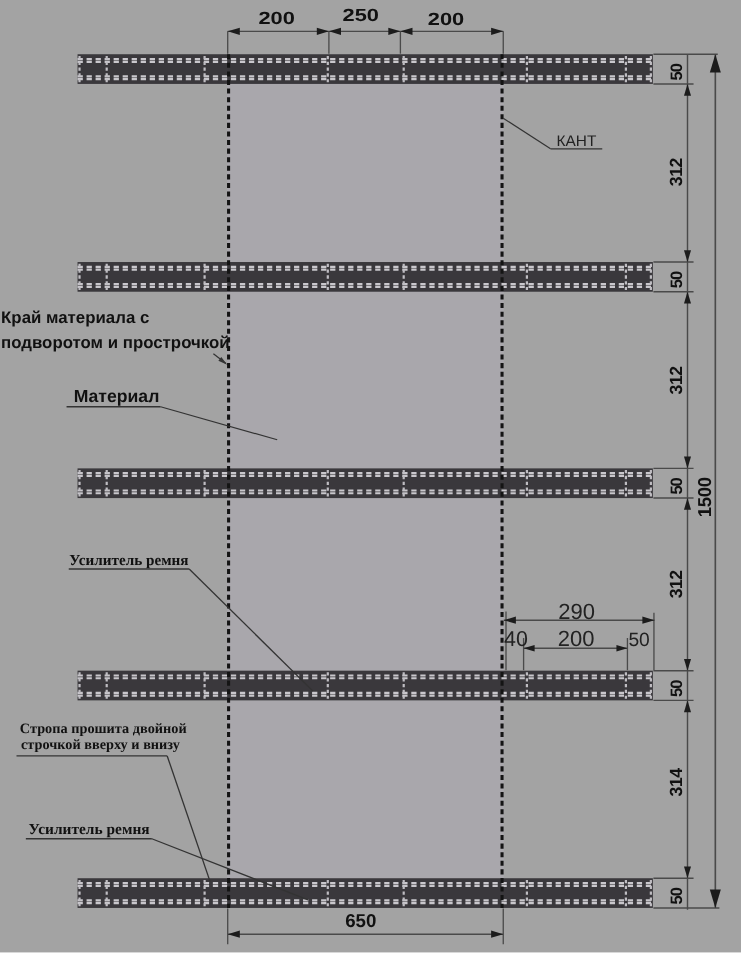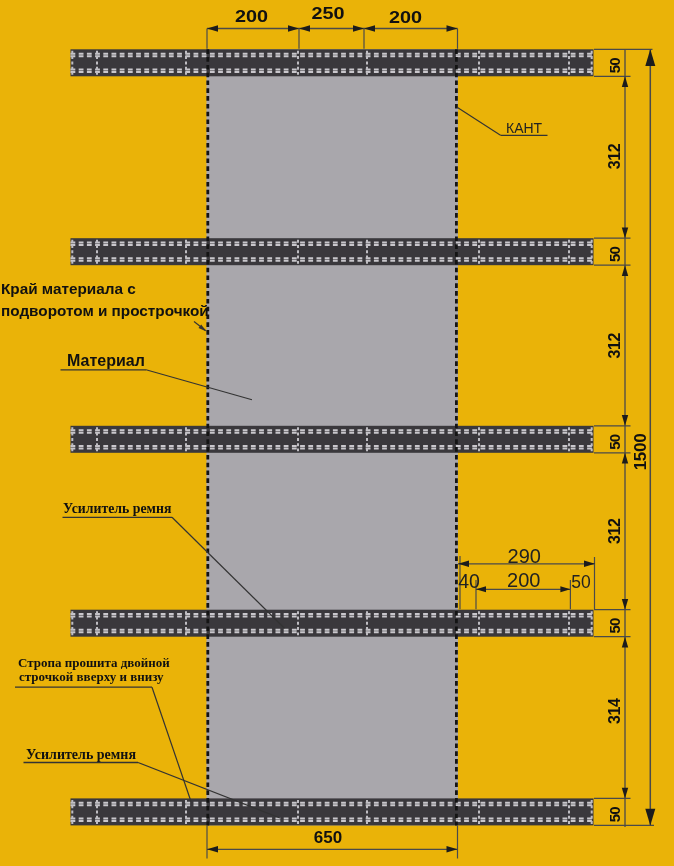--- a/index.html
+++ b/index.html
@@ -1,16 +1,16 @@
 <!DOCTYPE html>
 <html><head>
 <meta charset="utf-8">
 <style>
   html,body{margin:0;padding:0;background:#ffffff;}
-  #page{width:674px;height:866px;position:relative;background:#eab308;overflow:hidden;}
+  #page{width:674px;height:866px;position:relative;background:#a3a3a3;overflow:hidden;}
   svg{display:block;}
 </style>
 </head>
 <body>
 <div id="page">
 <svg width="674" height="866" viewBox="0 0 674 866" xmlns="http://www.w3.org/2000/svg" font-family="Liberation Sans, sans-serif">
 <defs>
 
   <g id="strapg">
     <rect x="70.5" y="0" width="523" height="27" fill="#3a383c"></rect>

